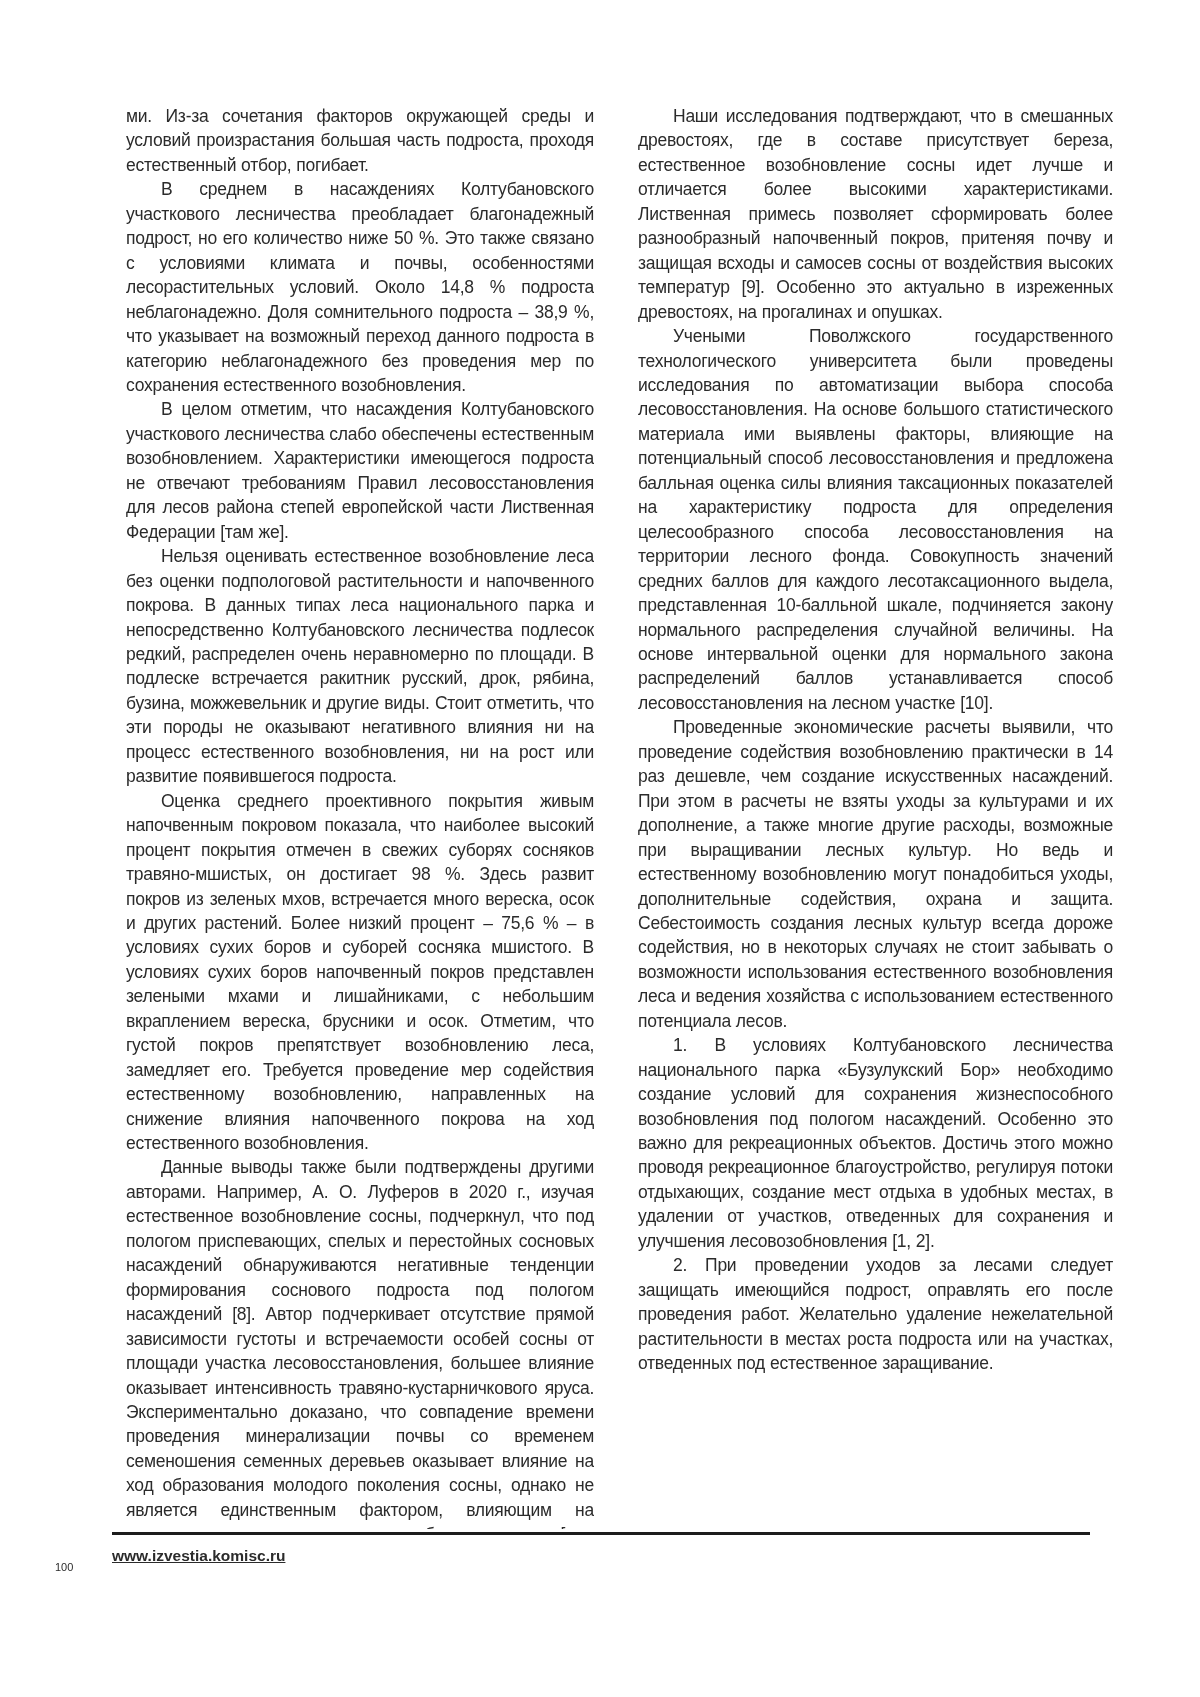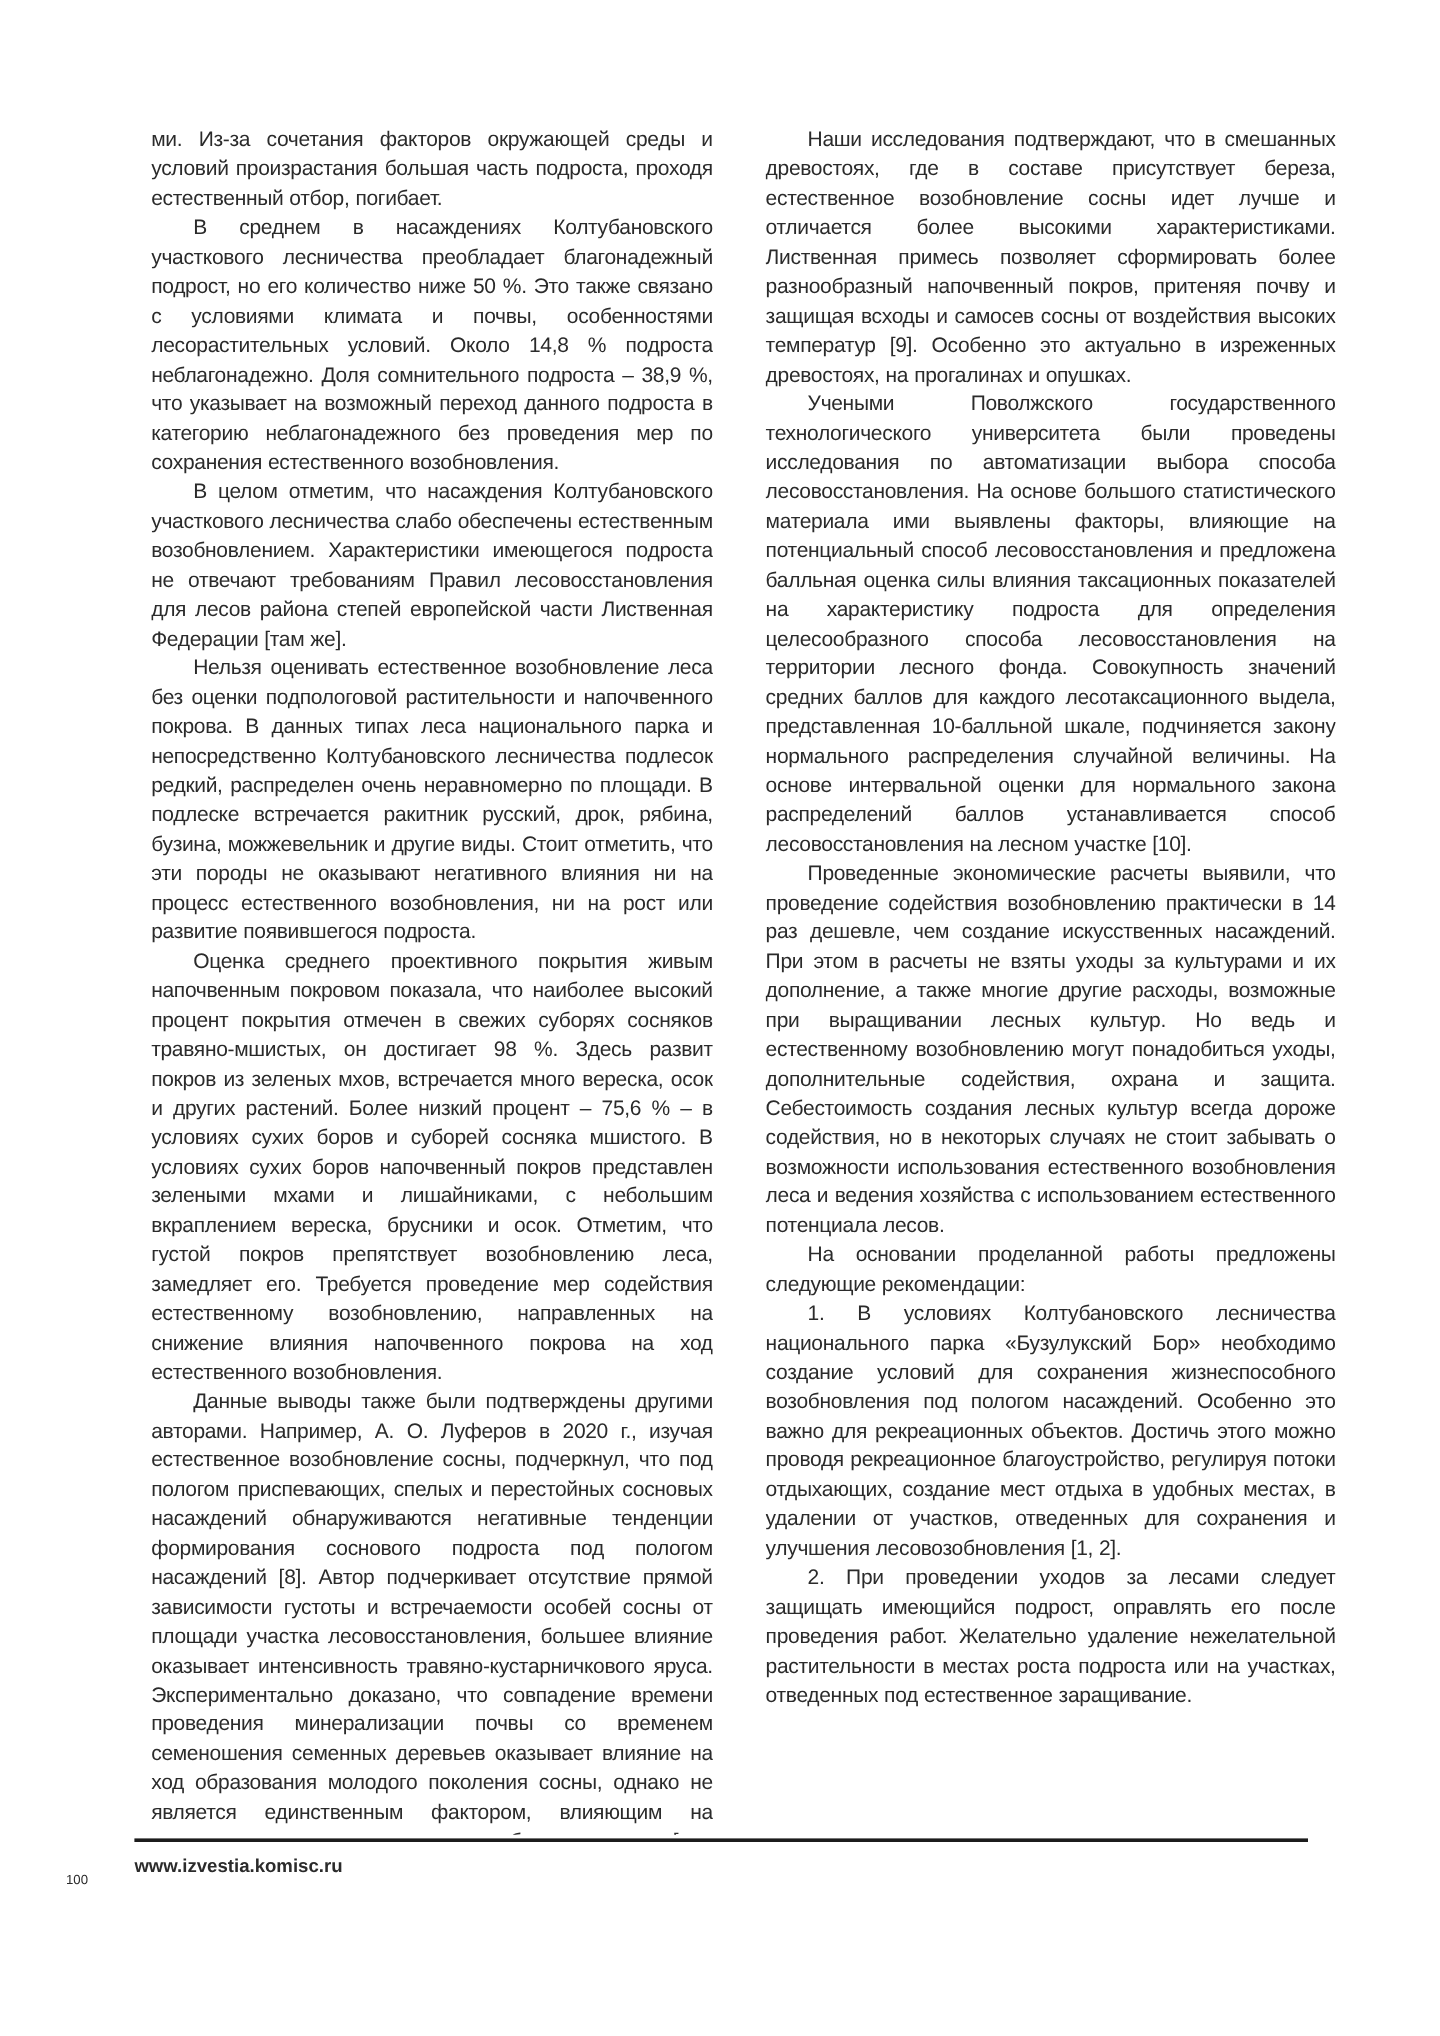--- a/index.html
+++ b/index.html
@@ -58,41 +58,40 @@
   }
   .footer-text {
     position: absolute;
     left: 112px;
     top: 1545px;
     width: 978px;
     font-size: 15.5px;
     line-height: 22.8px;
     color: #2b2b2b;
   }
-  .footer-text .site { font-weight: bold; }
+  .footer-text .site { font-weight: bold; text-decoration: underline; }
 </style>
 </head>
 <body>
 
 <div class="page">
 
   <div class="col col-left">
     <p class="noindent">ми. Из-за сочетания факторов окружающей среды и условий произрастания большая часть подроста, проходя естественный отбор, погибает.</p>
     <p>В среднем в насаждениях Колтубановского участкового лесничества преобладает благонадежный подрост, но его количество ниже 50 %. Это также связано с условиями климата и почвы, особенностями лесорастительных условий. Около 14,8 % подроста неблагонадежно. Доля сомнительного подроста – 38,9 %, что указывает на возможный переход данного подроста в категорию неблагонадежного без проведения мер по сохранения естественного возобновления.</p>
     <p>В целом отметим, что насаждения Колтубановского участкового лесничества слабо обеспечены естественным возобновлением. Характеристики имеющегося подроста не отвечают требованиям Правил лесовосстановления для лесов района степей европейской части Лиственная Федерации [там же].</p>
     <p>Нельзя оценивать естественное возобновление леса без оценки подпологовой растительности и напочвенного покрова. В данных типах леса национального парка и непосредственно Колтубановского лесничества подлесок редкий, распределен очень неравномерно по площади. В подлеске встречается ракитник русский, дрок, рябина, бузина, можжевельник и другие виды. Стоит отметить, что эти породы не оказывают негативного влияния ни на процесс естественного возобновления, ни на рост или развитие появившегося подроста.</p>
     <p>Оценка среднего проективного покрытия живым напочвенным покровом показала, что наиболее высокий процент покрытия отмечен в свежих суборях сосняков травяно-мшистых, он достигает 98 %. Здесь развит покров из зеленых мхов, встречается много вереска, осок и других растений. Более низкий процент – 75,6 % – в условиях сухих боров и суборей сосняка мшистого. В условиях сухих боров напочвенный покров представлен зелеными мхами и лишайниками, с небольшим вкраплением вереска, брусники и осок. Отметим, что густой покров препятствует возобновлению леса, замедляет его. Требуется проведение мер содействия естественному возобновлению, направленных на снижение влияния напочвенного покрова на ход естественного возобновления.</p>
     <p>Данные выводы также были подтверждены другими авторами. Например, А. О. Луферов в 2020 г., изучая естественное возобновление сосны, подчеркнул, что под пологом приспевающих, спелых и перестойных сосновых насаждений обнаруживаются негативные тенденции формирования соснового подроста под пологом насаждений [8]. Автор подчеркивает отсутствие прямой зависимости густоты и встречаемости особей сосны от площади участка лесовосстановления, большее влияние оказывает интенсивность травяно-кустарничкового яруса. Экспериментально доказано, что совпадение времени проведения минерализации почвы со временем семеношения семенных деревьев оказывает влияние на ход образования молодого поколения сосны, однако не является единственным фактором, влияющим на успешность хода естественного возобновления леса [там же].</p>
   </div>
 
   <div class="col col-right">
     <p>Наши исследования подтверждают, что в смешанных древостоях, где в составе присутствует береза, естественное возобновление сосны идет лучше и отличается более высокими характеристиками. Лиственная примесь позволяет сформировать более разнообразный напочвенный покров, притеняя почву и защищая всходы и самосев сосны от воздействия высоких температур [9]. Особенно это актуально в изреженных древостоях, на прогалинах и опушках.</p>
     <p>Учеными Поволжского государственного технологического университета были проведены исследования по автоматизации выбора способа лесовосстановления. На основе большого статистического материала ими выявлены факторы, влияющие на потенциальный способ лесовосстановления и предложена балльная оценка силы влияния таксационных показателей на характеристику подроста для определения целесообразного способа лесовосстановления на территории лесного фонда. Совокупность значений средних баллов для каждого лесотаксационного выдела, представленная 10-балльной шкале, подчиняется закону нормального распределения случайной величины. На основе интервальной оценки для нормального закона распределений баллов устанавливается способ лесовосстановления на лесном участке [10].</p>
     <p>Проведенные экономические расчеты выявили, что проведение содействия возобновлению практически в 14 раз дешевле, чем создание искусственных насаждений. При этом в расчеты не взяты уходы за культурами и их дополнение, а также многие другие расходы, возможные при выращивании лесных культур. Но ведь и естественному возобновлению могут понадобиться уходы, дополнительные содействия, охрана и защита. Себестоимость создания лесных культур всегда дороже содействия, но в некоторых случаях не стоит забывать о возможности использования естественного возобновления леса и ведения хозяйства с использованием естественного потенциала лесов.</p>
-    <p>На основании проделанной работы предложены следующие рекомендации:</p>
     <p>1. В условиях Колтубановского лесничества национального парка «Бузулукский Бор» необходимо создание условий для сохранения жизнеспособного возобновления под пологом насаждений. Особенно это важно для рекреационных объектов. Достичь этого можно проводя рекреационное благоустройство, регулируя потоки отдыхающих, создание мест отдыха в удобных местах, в удалении от участков, отведенных для сохранения и улучшения лесовозобновления [1, 2].</p>
     <p>2. При проведении уходов за лесами следует защищать имеющийся подрост, оправлять его после проведения работ. Желательно удаление нежелательной растительности в местах роста подроста или на участках, отведенных под естественное заращивание.</p>
   </div>
 
   <div class="footer-rule"></div>
 
   <div class="page-number">100</div>
 
   <div class="footer-text">
     <div class="site">www.izvestia.komisc.ru</div>

